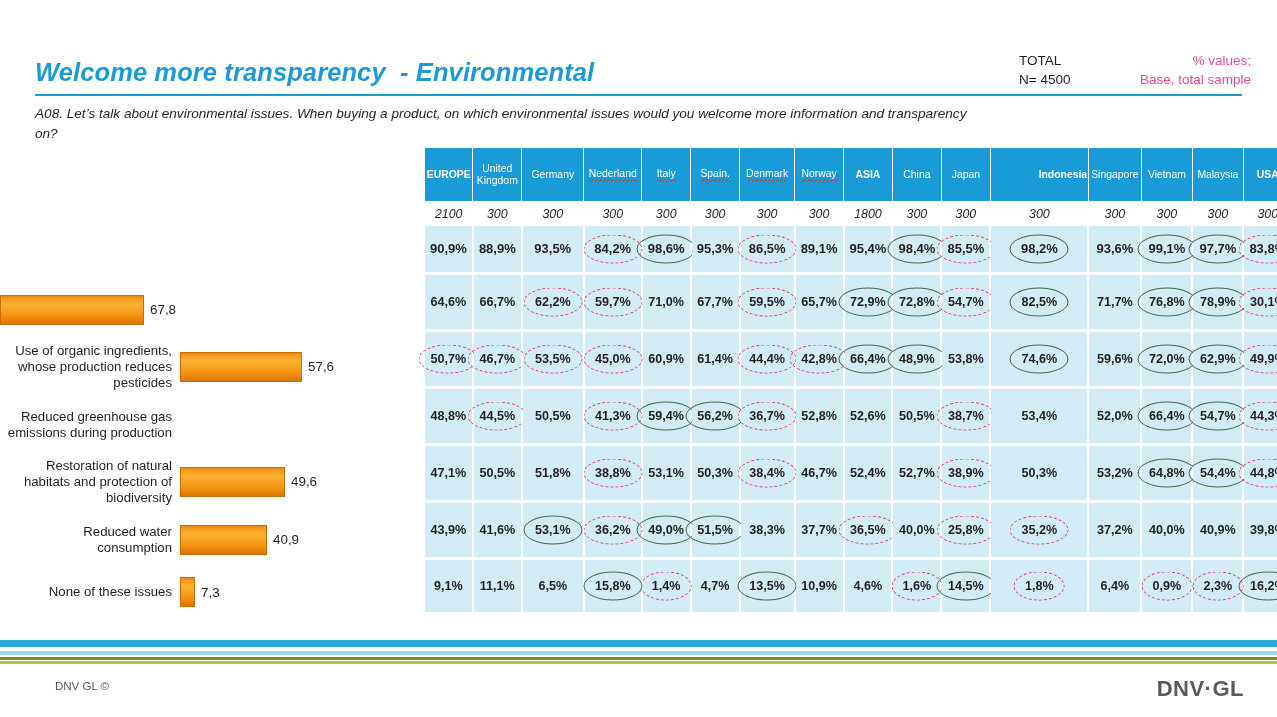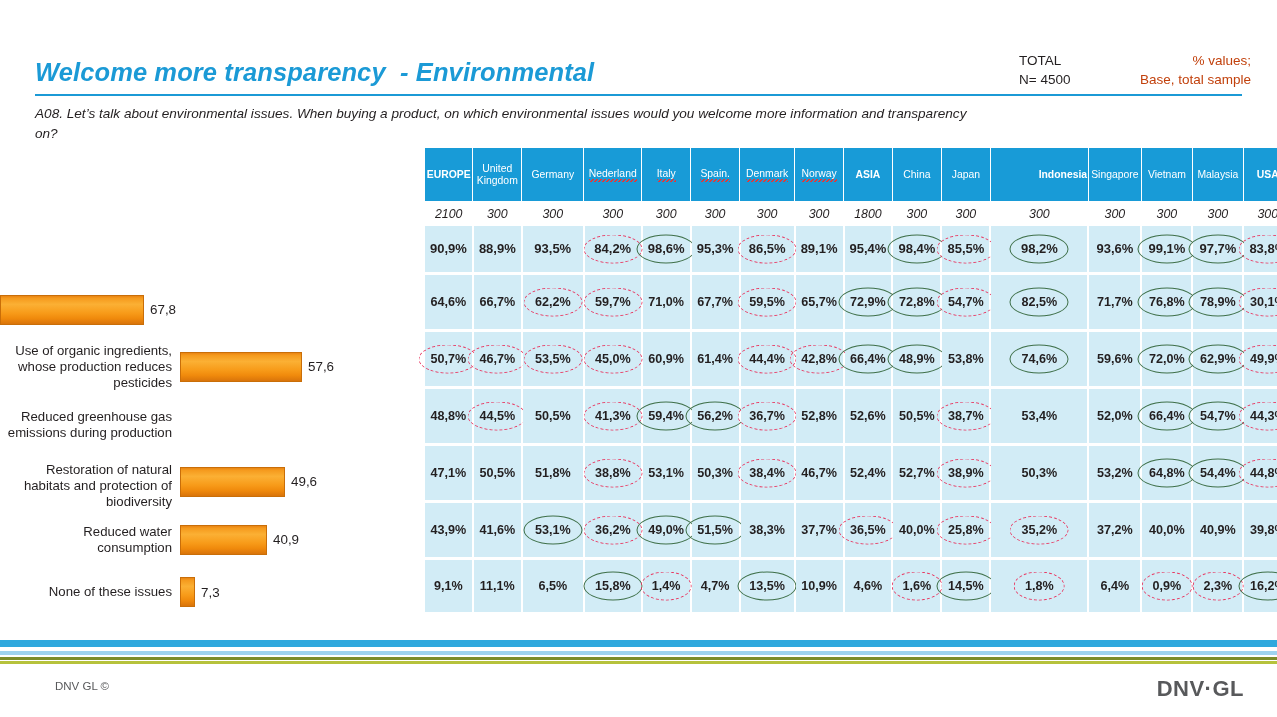--- a/index.html
+++ b/index.html
@@ -14,21 +14,21 @@
   .title{
     position:absolute;left:35px;top:58px;
     font-size:25.5px;font-weight:bold;font-style:italic;
     color:#1b9ad6;letter-spacing:.1px;white-space:pre;
   }
   .title-rule{
     position:absolute;left:35px;top:94px;width:1207px;height:2px;background:#1b9ad6;
   }
   .meta{position:absolute;left:1019px;top:51px;font-size:13.5px;color:#231f20;line-height:19px;}
   .meta div{white-space:pre;}
-  .meta-right{position:absolute;left:1140px;top:51px;font-size:13.5px;color:#c2410c;line-height:19px;text-align:right;}
+  .meta-right{position:absolute;left:1140px;top:51px;font-size:13.5px;color:#ec4899;line-height:19px;text-align:right;}
   .meta-right div{white-space:pre;}
   .question{
     position:absolute;left:35px;top:104px;width:950px;
     font-size:13.6px;font-style:italic;color:#231f20;line-height:20px;
   }
 
   
   #bars{position:absolute;left:0;top:0;width:425px;height:717px;}
   .barrow{position:absolute;left:0;display:flex;align-items:center;}
   .barlabel{
@@ -139,21 +139,21 @@
 pesticides</div>
         <div class="barwrap">
           <div class="bar" style="width: 122px;"></div>
           <div class="barvalue">57,6</div>
         </div>
       </div>
       <div class="barrow" style="top: 396px; height: 57px;">
         <div class="barlabel" style="white-space: pre-line;">Reduced greenhouse gas
 emissions during production</div>
       </div>
-      <div class="barrow" style="top: 453px; height: 57px; align-items: flex-end;">
+      <div class="barrow" style="top: 453px; height: 57px;">
         <div class="barlabel" style="white-space: pre-line;">Restoration of natural
 habitats and protection of
 biodiversity</div>
         <div class="barwrap">
           <div class="bar" style="width: 105px;"></div>
           <div class="barvalue">49,6</div>
         </div>
       </div>
       <div class="barrow" style="top: 511px; height: 57px;">
         <div class="barlabel" style="white-space: pre-line;">Reduced water

